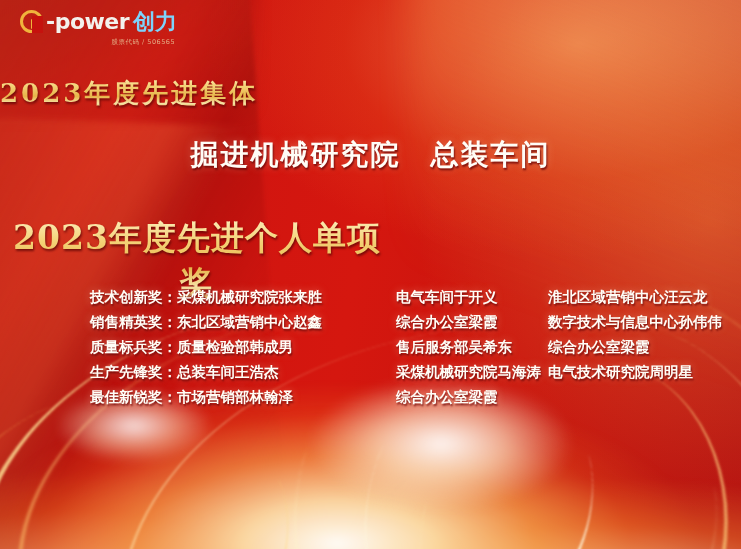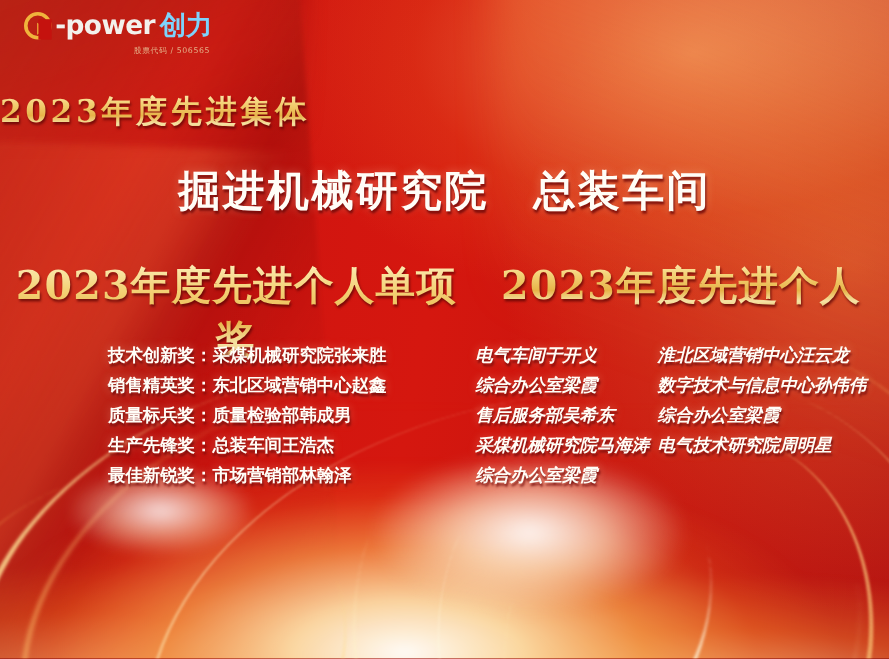--- a/index.html
+++ b/index.html
@@ -122,21 +122,21 @@
     text-shadow:1px 2px 2px rgba(110,6,6,.85), 0 0 8px rgba(255,220,180,.35);
   }
   .title-main{
     position:absolute;left:0;right:0;top:62px;text-align:left;z-index:8;
     font-size:26px;font-weight:700;letter-spacing:3px;
     font-family:"DejaVu Serif","Liberation Serif",serif;
     margin-top:14px;
   }
   .title-sub{
     position:absolute;left:0;right:0;top:136px;text-align:center;z-index:8;
-    font-size:35px;font-weight:700;letter-spacing:2px;
+    font-size:28px;font-weight:700;letter-spacing:2px;
     font-family:"DejaVu Serif","Liberation Serif",serif;
     white-space:pre;
   }
   .section-heads{
     position:absolute;left:0;right:0;top:216px;z-index:8;
     display:flex;align-items:baseline;
   }
   .sec-h{
     font-size:33px;font-weight:700;letter-spacing:1px;
     font-family:"DejaVu Serif","Liberation Serif",serif;
@@ -146,21 +146,21 @@
   .sec-h.right{width:347px;}
   
   .lists{position:absolute;left:0;right:0;top:284px;z-index:8;display:flex;}
   .col-left{width:390px;padding-left:90px;box-sizing:border-box;}
   .col-right{flex:1;padding-left:6px;}
   .item{
     font-size:14.5px;font-weight:700;line-height:25px;white-space:nowrap;
     font-family:"DejaVu Serif","Liberation Serif",serif;
   }
   .rgrid{display:grid;grid-template-columns:152px auto;}
-  .rgrid .item{line-height:25px;font-style:italic;}
+  .rgrid .item{line-height:25px;}
 </style>
 </head>
 <body>
 
 <div id="poster">
 
   <div class="bg-base"></div>
   <div class="topfold"></div>
   <div class="drape-left"></div>
   <div class="drape-left2"></div>
@@ -188,21 +188,20 @@
       <span class="logo-cn">创力</span>
     </div>
     <div class="logo-sub">股票代码 / 506565</div>
   </div>
 
   <div class="title-main gold">2023年度先进集体</div>
   <div class="title-sub white-t">掘进机械研究院　总装车间</div>
 
   <div class="section-heads">
     <div class="sec-h left gold">2023年度先进个人单项奖</div>
-    <div class="sec-h right gold">2023年度先进个人</div>
   </div>
 
   <div class="lists">
     <div class="col-left">
       <div class="item white-t">技术创新奖：采煤机械研究院张来胜</div>
       <div class="item white-t">销售精英奖：东北区域营销中心赵鑫</div>
       <div class="item white-t">质量标兵奖：质量检验部韩成男</div>
       <div class="item white-t">生产先锋奖：总装车间王浩杰</div>
       <div class="item white-t">最佳新锐奖：市场营销部林翰泽</div>
     </div>

